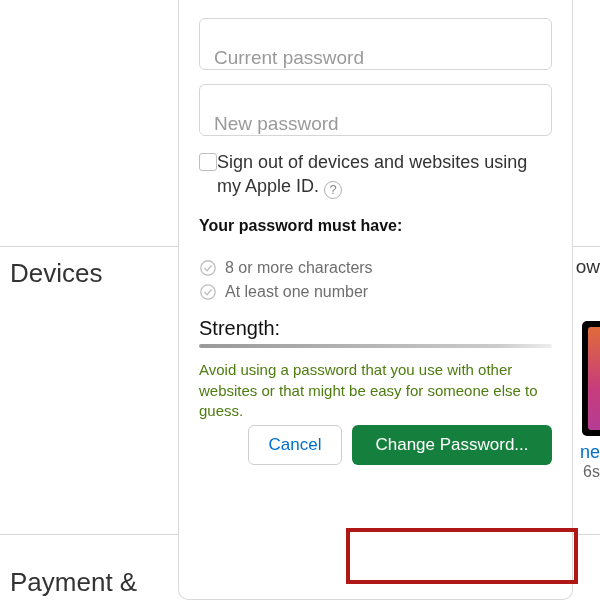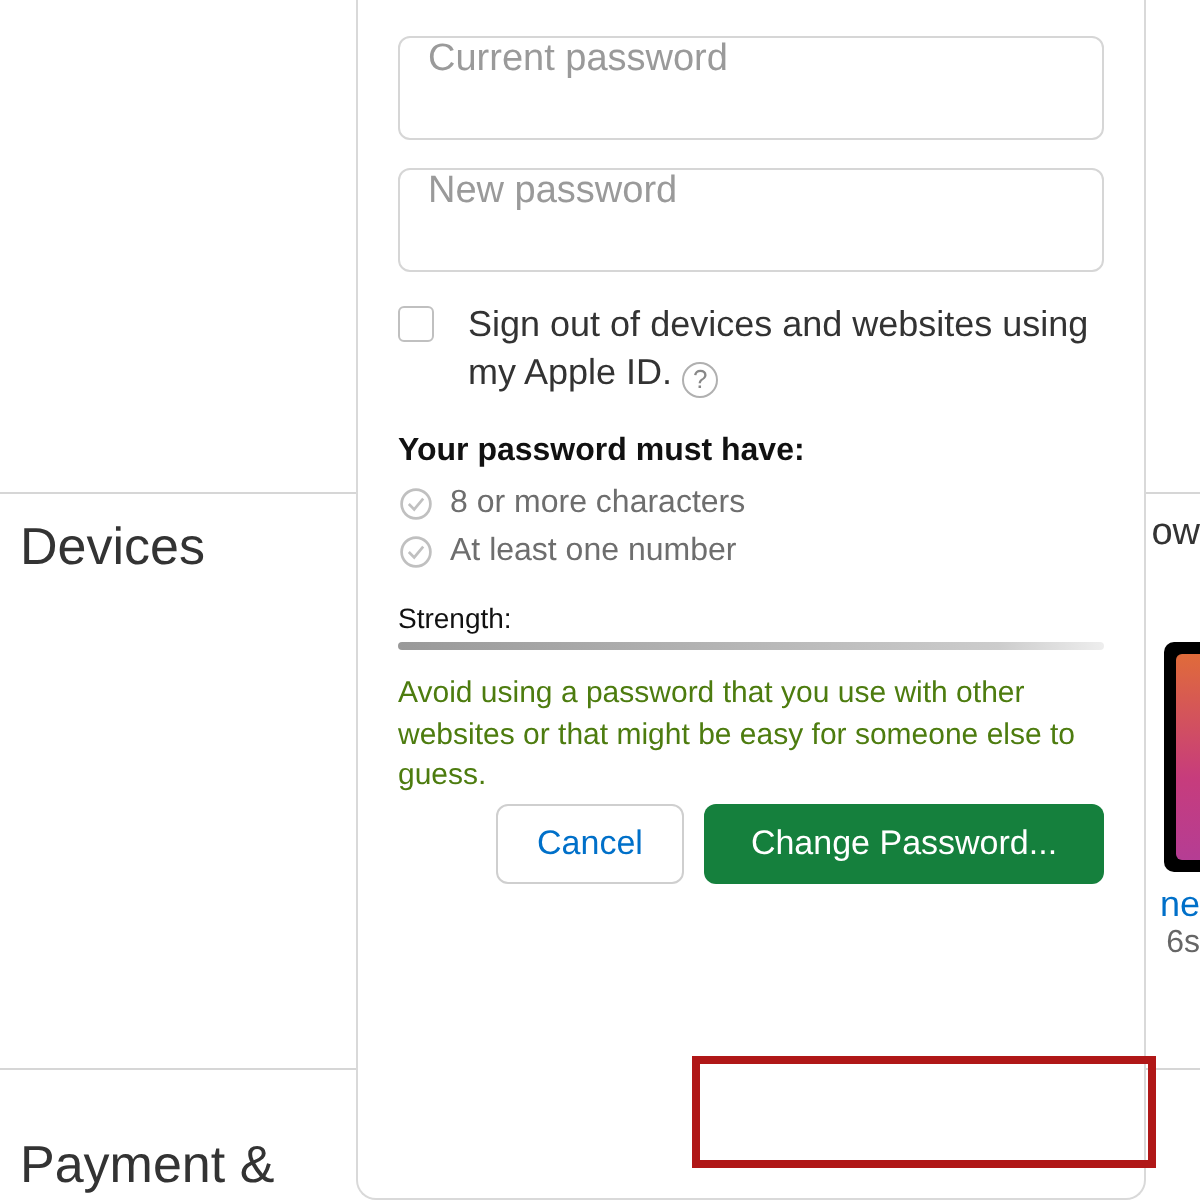--- a/index.html
+++ b/index.html
@@ -70,30 +70,30 @@
   .field {
     width: 100%;
     height: 52px;
     border: 1px solid #d6d6d6;
     border-radius: 6px;
     margin-bottom: 14px;
     padding: 0 14px;
     font-size: 19px;
     color: #555;
     display: flex;
-    align-items: flex-start;
+    align-items: flex-end;
     background: #fff;
   }
   .field .ph { color: #9a9a9a; }
   .check-row {
     display: flex;
     align-items: flex-start;
     margin-top: 6px;
     margin-bottom: 18px;
-    gap: 17px;
+    gap: 0;
   }
   .checkbox {
     width: 18px; height: 18px;
     border: 1px solid #c0c0c0;
     border-radius: 3px;
     margin-top: 3px;
     flex: 0 0 auto;
     background:#fff;
   }
   .check-label {
@@ -109,34 +109,34 @@
     text-align:center;
     font-size:13px;
     line-height:16px;
     color:#888;
     vertical-align: -2px;
   }
   .req-title {
     font-size: 16px;
     font-weight:600;
     color:#111;
-    margin-bottom:8px;
+    margin-bottom:24px;
   }
   .req-item {
     display:flex; align-items:center;
     gap:8px;
     font-size:16px;
     color:#6e6e6e;
     margin-bottom:6px;
   }
   .req-item svg { width:18px; height:18px; }
   .req-item svg circle { stroke:#c0c0c0; stroke-width:1.5; fill:none; }
   .req-item svg polyline { stroke:#c0c0c0; stroke-width:1.5; fill:none; }
   .strength-label {
-    font-size:14px;
+    font-size:20px;
     color:#111;
     margin-top:16px;
     margin-bottom:4px;
   }
   .strength-bar {
     width:100%; height:4px;
     border-radius:2px;
     background: linear-gradient(90deg, #999 0%, #ccc 85%, #eee 100%);
     margin-bottom:12px;
   }

